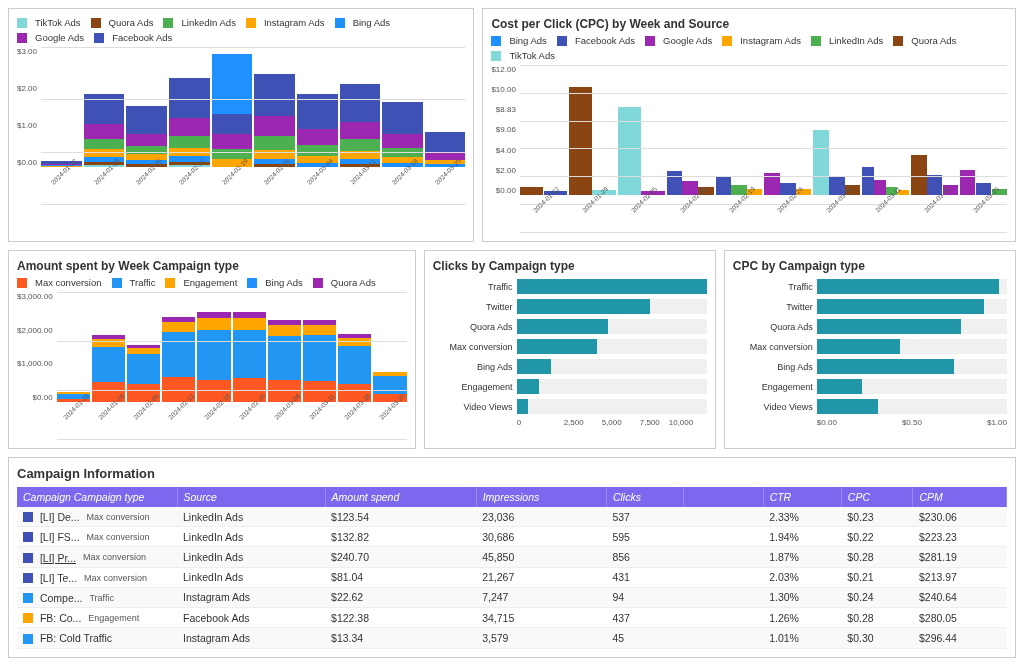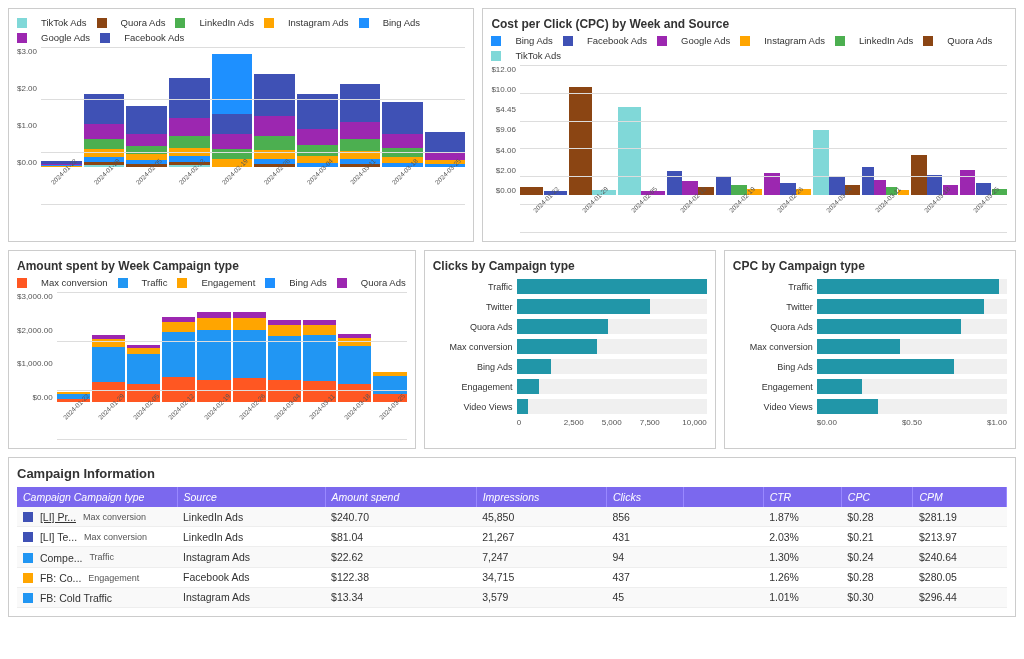--- a/index.html
+++ b/index.html
@@ -9,21 +9,21 @@
 
     
     .charts-row1 { display: flex; gap: 8px; }
     .chart-box { border: 1px solid #ccc; padding: 8px; background: #fff; flex: 1; }
     .chart-box.wide { flex: 1.15; }
 
     .chart-title { font-size: 12px; font-weight: bold; margin-bottom: 4px; }
 
     
     .legend { display: flex; flex-wrap: wrap; gap: 4px 10px; margin-bottom: 4px; font-size: 9.5px; }
-    .legend-item { display: flex; align-items: center; gap: 14px; }
+    .legend-item { display: flex; align-items: center; gap: 8px; }
     .legend-dot { width: 10px; height: 10px; display: inline-block; }
 
     
     .charts-row2 { display: flex; gap: 8px; }
     .chart-box-sm { border: 1px solid #ccc; padding: 8px; background: #fff; }
     .chart-box-sm.left { flex: 0 0 310px; }
     .chart-box-sm.mid { flex: 1; }
     .chart-box-sm.right { flex: 1; }
 
     
@@ -213,21 +213,21 @@
           </div>
         <div class="legend-item">
             <span class="legend-dot" style="background:#80d8d8"></span>
             <span>TikTok Ads</span>
           </div>
       </div>
       <div style="display:flex;">
         <div style="display:flex;flex-direction:column;justify-content:space-between;font-size:8px;color:#555;padding-right:4px;height:130px;text-align:right;">
           <span>$12.00</span>
           <span>$10.00</span>
-          <span>$4.45</span>
+          <span>$8.83</span>
           <span>$9.06</span>
           <span>$4.00</span>
           <span>$2.00</span>
           <span>$0.00</span>
         </div>
         <div style="flex:1;position:relative;">
           <div style="position:absolute;top:0;left:0;right:0;bottom:0;display:flex;flex-direction:column;justify-content:space-between;pointer-events:none;">
             <div style="border-top:1px solid #ddd;"></div>
             <div style="border-top:1px solid #ddd;"></div>
             <div style="border-top:1px solid #ddd;"></div>
@@ -474,21 +474,21 @@
           <div style="flex:1;height:15px;background:#f0f0f0;">
               <div style="background:#2196a8;height:100%;width:6%;"></div>
             </div>
         </div>
       </div>
       <div style="display:flex;margin-left:84px;margin-top:4px;">
         <div style="flex:1;font-size:8px;color:#555;text-align:left;">0</div>
         <div style="flex:1;font-size:8px;color:#555;text-align:center;">2,500</div>
         <div style="flex:1;font-size:8px;color:#555;text-align:center;">5,000</div>
         <div style="flex:1;font-size:8px;color:#555;text-align:center;">7,500</div>
-        <div style="flex:1;font-size:8px;color:#555;text-align:right;">10,000</div>
+        <div style="flex:1;font-size:8px;color:#555;text-align:left;">10,000</div>
       </div>
     </div>
 
     <div class="chart-box-sm right">
       <div class="chart-title">CPC by Campaign type</div>
       <div style="display:flex;flex-direction:column;gap:5px;margin-top:6px;">
         <div style="display:flex;align-items:center;gap:4px;">
           <div style="font-size:9px;width:80px;text-align:right;flex-shrink:0;">Traffic</div>
           <div style="flex:1;height:15px;background:#f0f0f0;">
               <div style="background:#2196a8;height:100%;width:96%;"></div>
@@ -550,20 +550,50 @@
           <th>Amount spend</th>
           <th>Impressions</th>
           <th>Clicks</th>
           <th style="width:80px;"></th>
           <th>CTR</th>
           <th>CPC</th>
           <th>CPM</th>
         </tr>
       </thead>
       <tbody>
+        <tr>
+          <td>
+            <span class="color-badge" style="background:#3F51B5;"></span>
+            <span style="max-width:55px;overflow:hidden;text-overflow:ellipsis;white-space:nowrap;display:inline-block;vertical-align:middle;">[LI] De...</span>
+            <span style="margin-left:4px;font-size:9px;color:#555;">Max conversion</span>
+          </td>
+          <td>LinkedIn Ads</td>
+          <td>$123.54</td>
+          <td>23,036</td>
+          <td>537</td>
+          <td></td>
+          <td>2.33%</td>
+          <td>$0.23</td>
+          <td>$230.06</td>
+        </tr>
+        <tr>
+          <td>
+            <span class="color-badge" style="background:#3F51B5;"></span>
+            <span style="max-width:55px;overflow:hidden;text-overflow:ellipsis;white-space:nowrap;display:inline-block;vertical-align:middle;">[LI] FS...</span>
+            <span style="margin-left:4px;font-size:9px;color:#555;">Max conversion</span>
+          </td>
+          <td>LinkedIn Ads</td>
+          <td>$132.82</td>
+          <td>30,686</td>
+          <td>595</td>
+          <td></td>
+          <td>1.94%</td>
+          <td>$0.22</td>
+          <td>$223.23</td>
+        </tr>
         <tr>
           <td>
             <span class="color-badge" style="background:#3F51B5;"></span>
             <span style="max-width:55px;overflow:hidden;text-overflow:ellipsis;white-space:nowrap;display:inline-block;vertical-align:middle;text-decoration:underline;">[LI] Pr...</span>
             <span style="margin-left:4px;font-size:9px;color:#555;">Max conversion</span>
           </td>
           <td>LinkedIn Ads</td>
           <td>$240.70</td>
           <td>45,850</td>
           <td>856</td>

